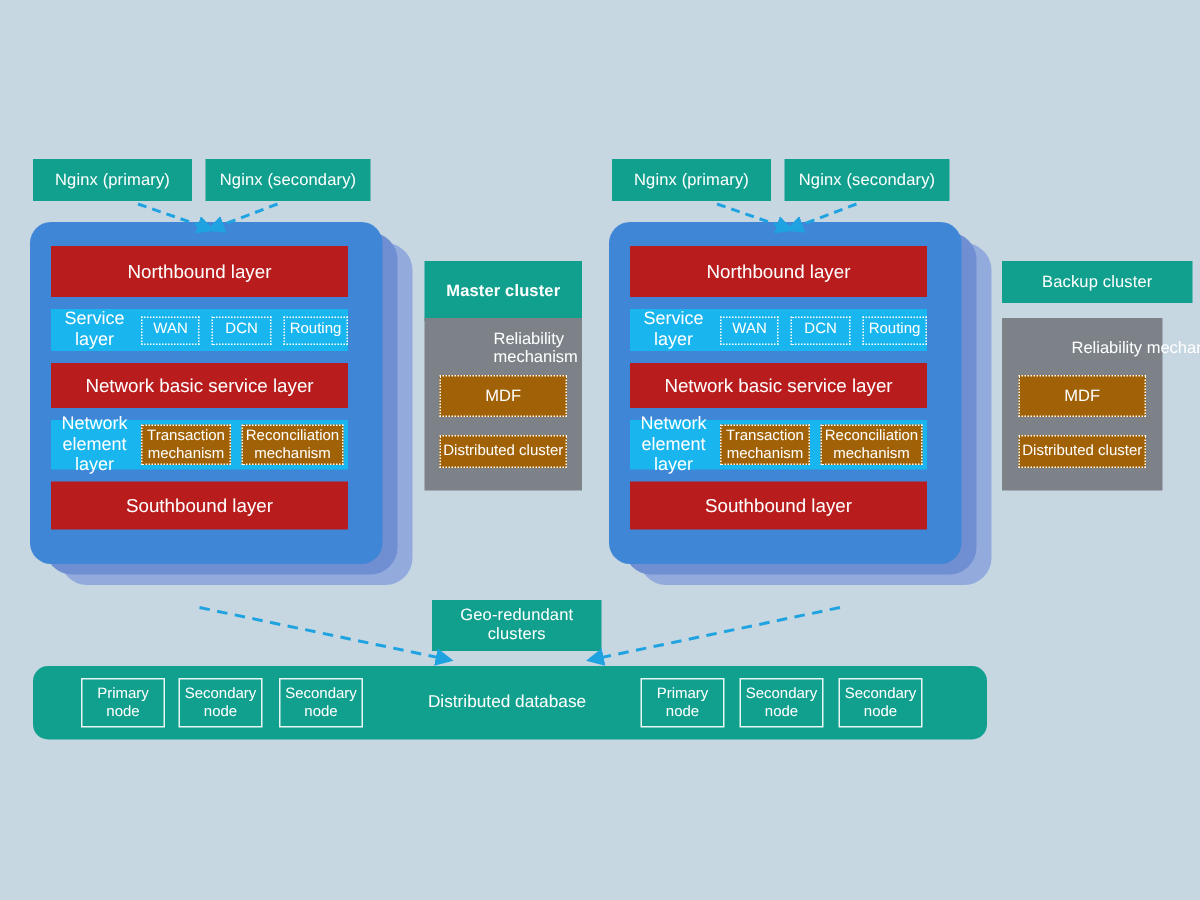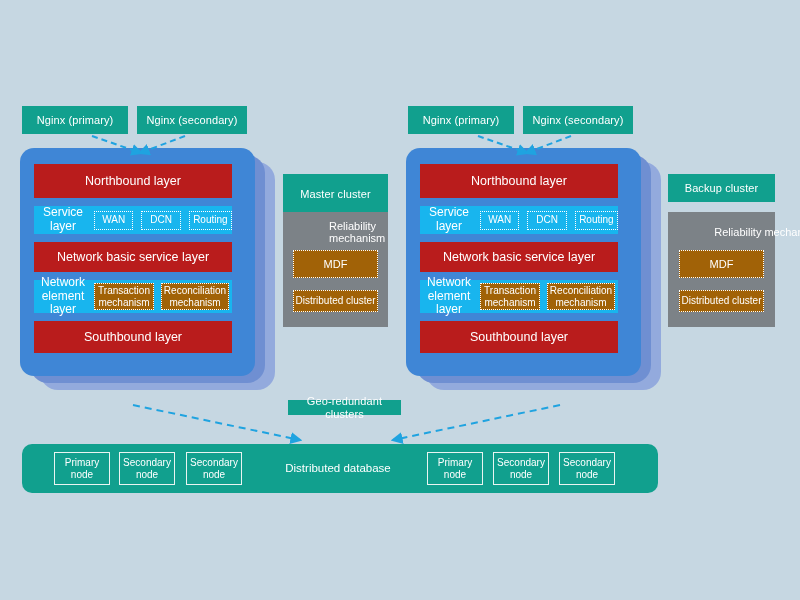--- a/index.html
+++ b/index.html
@@ -116,21 +116,21 @@
     <span class="row-label" style="width:58px;white-space:pre-line;">Network
 element layer</span>
     <span class="dotted-box teal" style="width:60px;height:27px;margin-left:2px;white-space:pre-line;">Transaction
 mechanism</span>
     <span class="dotted-box teal" style="width:68px;height:27px;margin-left:7px;white-space:pre-line;">Reconciliation
 mechanism</span>
   </div>
 
   <div class="abs layer" style="left:34px;top:321px;width:198px;height:32px;">Southbound layer</div>
 
-  <div class="abs chip" style="left:283px;top:174px;width:105px;height:40px;">Master cluster</div>
+  <div class="abs chip" style="left:283px;top:174px;width:105px;height:40px;font-weight:bold;">Master cluster</div>
   <div class="abs gray-panel" style="left:283px;top:212px;width:105px;height:115px;">
     <div class="gray-title" style="position:absolute;left:0;top:12px;width:105px;height:16px;">Reliability mechanism</div>
     <div class="dotted-box teal" style="position:absolute;left:10px;top:38px;width:85px;height:28px;font-size:11px;">MDF</div>
     <div class="dotted-box teal" style="position:absolute;left:10px;top:78px;width:85px;height:22px;font-size:10px;">Distributed cluster</div>
   </div>
 
   <div class="abs chip" style="left:408px;top:106px;width:106px;height:28px;">Nginx (primary)</div>
   <div class="abs chip" style="left:523px;top:106px;width:110px;height:28px;">Nginx (secondary)</div>
 
   <div class="abs card-back2" style="left:426px;top:162px;width:235px;height:228px;"></div>
@@ -152,28 +152,28 @@
     <span class="row-label" style="width:58px;white-space:pre-line;">Network
 element layer</span>
     <span class="dotted-box teal" style="width:60px;height:27px;margin-left:2px;white-space:pre-line;">Transaction
 mechanism</span>
     <span class="dotted-box teal" style="width:68px;height:27px;margin-left:7px;white-space:pre-line;">Reconciliation
 mechanism</span>
   </div>
 
   <div class="abs layer" style="left:420px;top:321px;width:198px;height:32px;">Southbound layer</div>
 
-  <div class="abs chip" style="left:668px;top:174px;width:107px;height:28px;">Backup cluster</div>
+  <div class="abs chip" style="left:668px;top:174px;width:127px;height:28px;">Backup cluster</div>
   <div class="abs gray-panel" style="left:668px;top:212px;width:107px;height:115px;">
     <div class="gray-title" style="position:absolute;left:0;top:12px;width:107px;height:16px;">Reliability mechanism</div>
     <div class="dotted-box teal" style="position:absolute;left:11px;top:38px;width:85px;height:28px;font-size:11px;">MDF</div>
     <div class="dotted-box teal" style="position:absolute;left:11px;top:78px;width:85px;height:22px;font-size:10px;">Distributed cluster</div>
   </div>
 
-  <div class="abs chip" style="left:288px;top:400px;width:113px;height:15px;">Geo-redundant clusters</div>
+  <div class="abs chip" style="left:288px;top:400px;width:113px;height:34px;">Geo-redundant clusters</div>
 
   <div class="db-bar" style="left:22px;top:444px;width:636px;height:49px;"></div>
 
   <div class="db-title" style="left:248px;top:459px;width:180px;height:18px;">Distributed database</div>
 
   <div class="node-box" style="left:54px;top:452px;width:56px;height:33px;white-space:pre-line;">Primary
 node</div>
   <div class="node-box" style="left:119px;top:452px;width:56px;height:33px;white-space:pre-line;">Secondary
 node</div>
   <div class="node-box" style="left:186px;top:452px;width:56px;height:33px;white-space:pre-line;">Secondary

